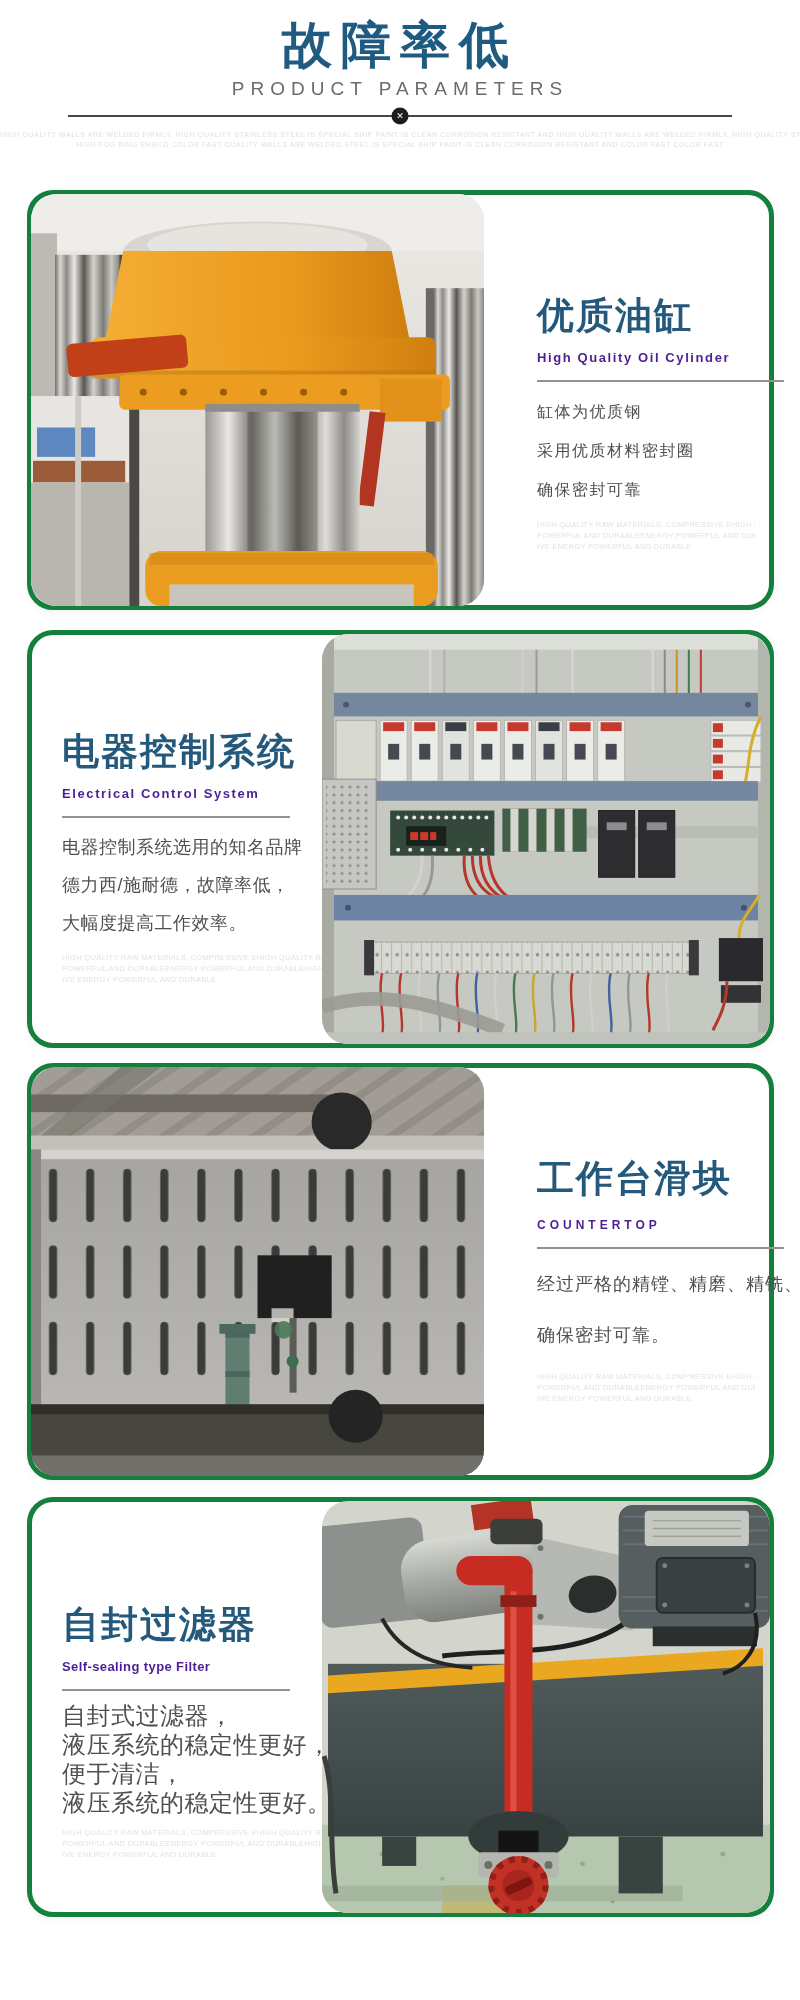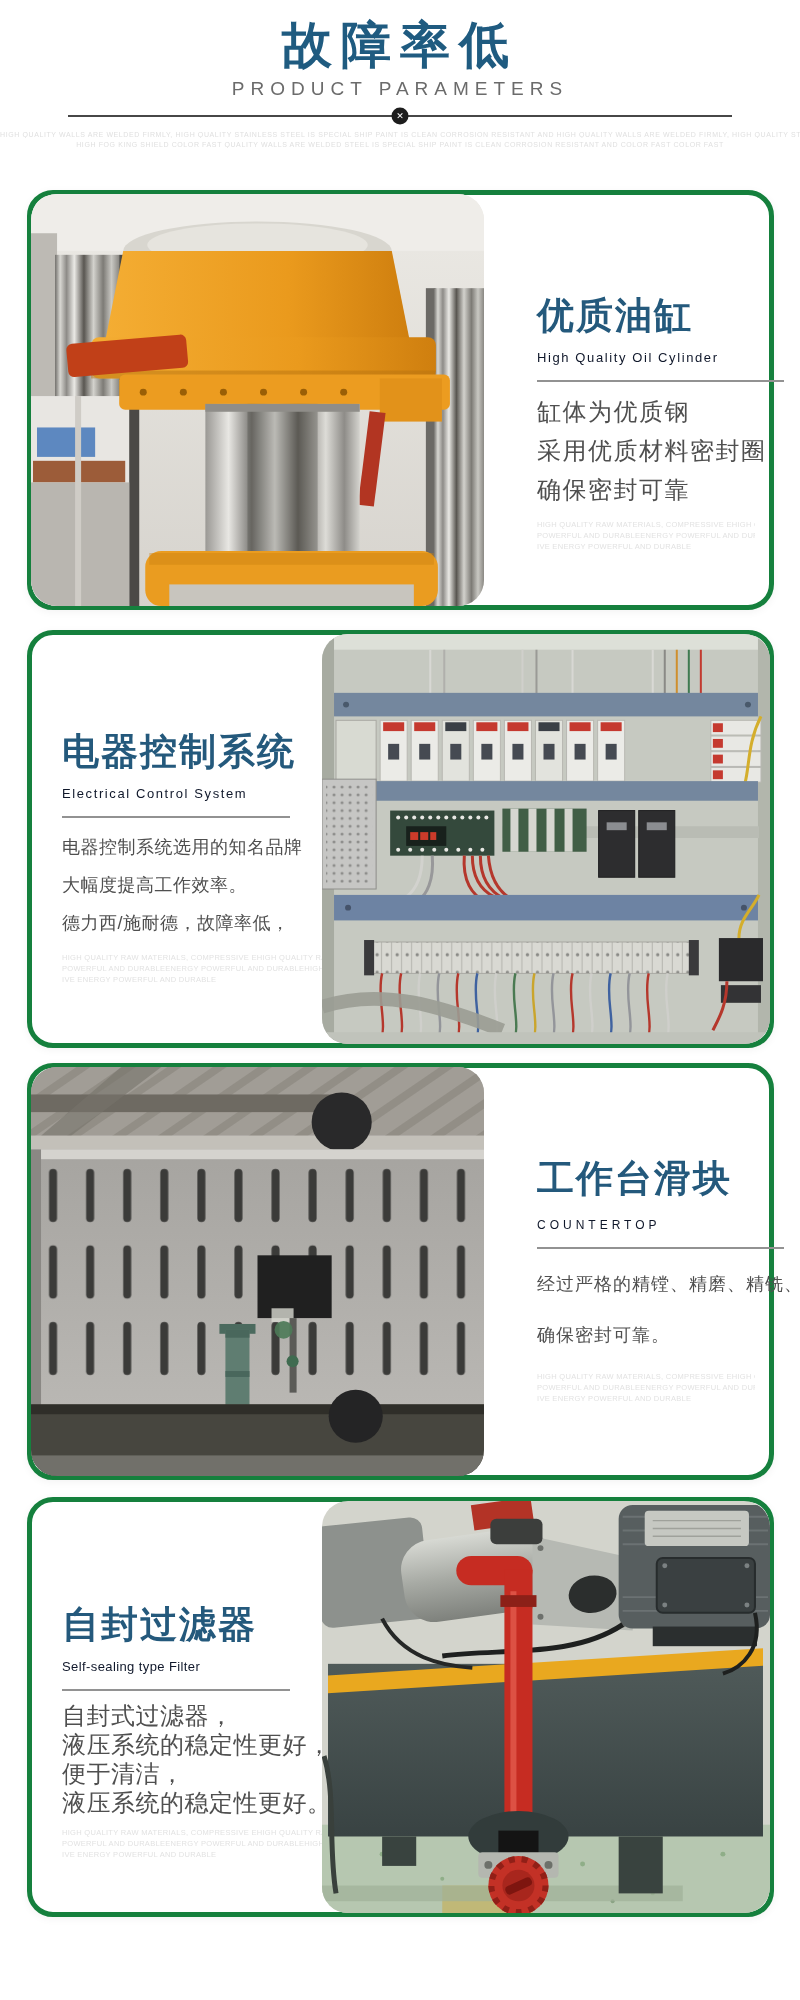--- a/index.html
+++ b/index.html
@@ -35,29 +35,29 @@
 
   .info { position:absolute; top:0; }
   .c1 .info, .c3 .info { left:480px; right:14px; padding-left:25px; }
   .c2 .info, .c4 .info { left:0; width:300px; padding-left:30px; }
   .c1 .info { padding-top:96px; }
   .c2 .info { padding-top:92px; }
   .c3 .info { padding-top:86px; }
   .c4 .info { padding-top:98px; }
 
   .t-cn { font-size:37px; font-weight:700; color:#24597c; letter-spacing:2px; white-space:nowrap; }
-  .t-en { margin-top:9px; font-size:13px; font-weight:400; color:#0f172a; letter-spacing:1.6px; white-space:nowrap; }
+  .t-en { margin-top:9px; font-size:13px; font-weight:700; color:#4c1d95; letter-spacing:1.6px; white-space:nowrap; }
   .c3 .t-en { font-size:12px; letter-spacing:4px; }
   .c4 .t-en { letter-spacing:.4px; }
   .divider { margin-top:15px; height:2px; background:#929292; width:247px; }
   .c2 .divider, .c4 .divider { width:228px; }
   .c3 .t-en { margin-top:14px; }
   .body { margin-top:10px; color:#4f4f4f; }
   .body p { white-space:nowrap; }
-  .c1 .body { font-size:24px; letter-spacing:1.5px; } .c1 .body p { line-height:39px; }
+  .c1 .body { font-size:16px; letter-spacing:1.5px; } .c1 .body p { line-height:39px; }
   .c2 .body { font-size:18px; letter-spacing:.5px; }  .c2 .body p { line-height:38px; }
   .c3 .body { font-size:18px; letter-spacing:1px; }   .c3 .body p { line-height:51px;font-family:Liberation Serif, serif; }
   .c4 .body { font-size:24px; letter-spacing:.5px; }  .c4 .body p { line-height:29px; }
   .swm { margin-top:10px; font-size:7.5px; color:#e2e2e2; line-height:11px;
     white-space:nowrap; overflow:hidden; letter-spacing:.3px; }
 </style>
 </head>
 <body>
 
 <div class="page">
@@ -159,22 +159,22 @@
     </div>
   </section>
 
   <section class="card c2">
     <div class="info">
       <h2 class="t-cn">电器控制系统</h2>
       <div class="t-en">Electrical Control System</div>
       <div class="divider"></div>
       <div class="body">
         <p>电器控制系统选用的知名品牌</p>
+        <p>德力西/施耐德，故障率低，</p>
         <p>大幅度提高工作效率。</p>
-        <p>德力西/施耐德，故障率低，</p>
       </div>
       <div class="swm">
         <div>HIGH QUALITY RAW MATERIALS, COMPRESSIVE EHIGH QUALITY RAW MATERIALS, COMPRESSIVE ENERGY</div>
         <div>POWERFUL AND DURABLEENERGY POWERFUL AND DURABLEHIGH QUALITY RAW MATERIALS, COMPRESS</div>
         <div>IVE ENERGY POWERFUL AND DURABLE</div>
       </div>
     </div>
     <div class="photo ph-right">
       <svg viewBox="0 0 447 418" preserveAspectRatio="none" aria-hidden="true">
         <defs>

